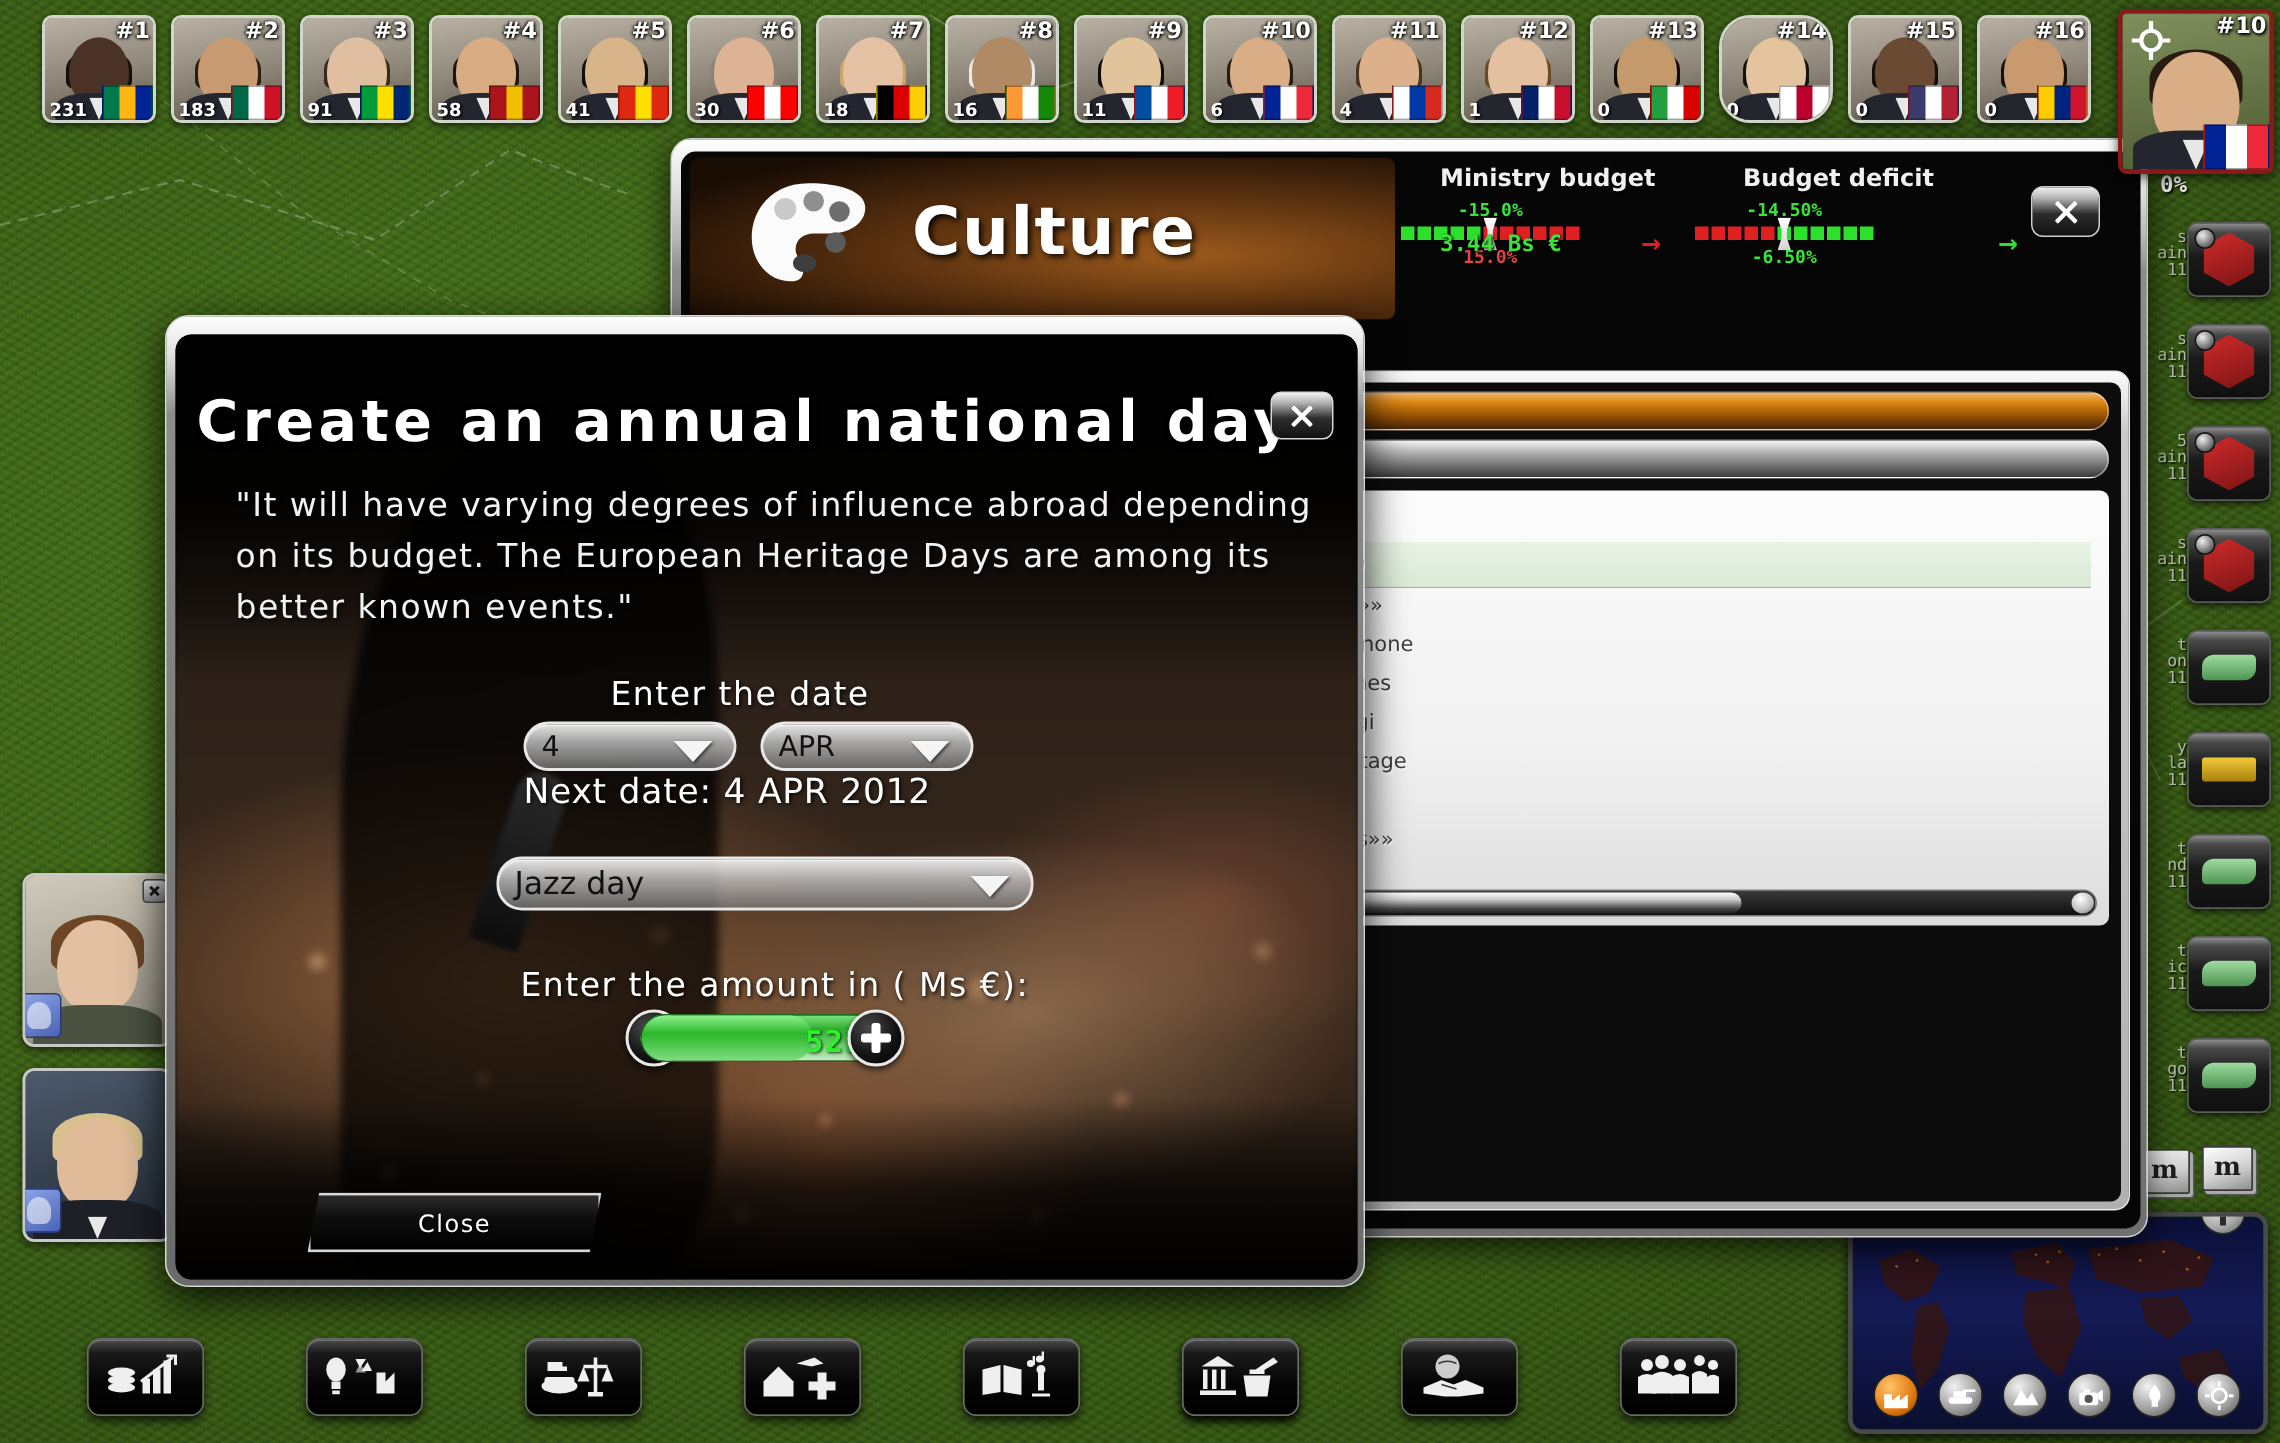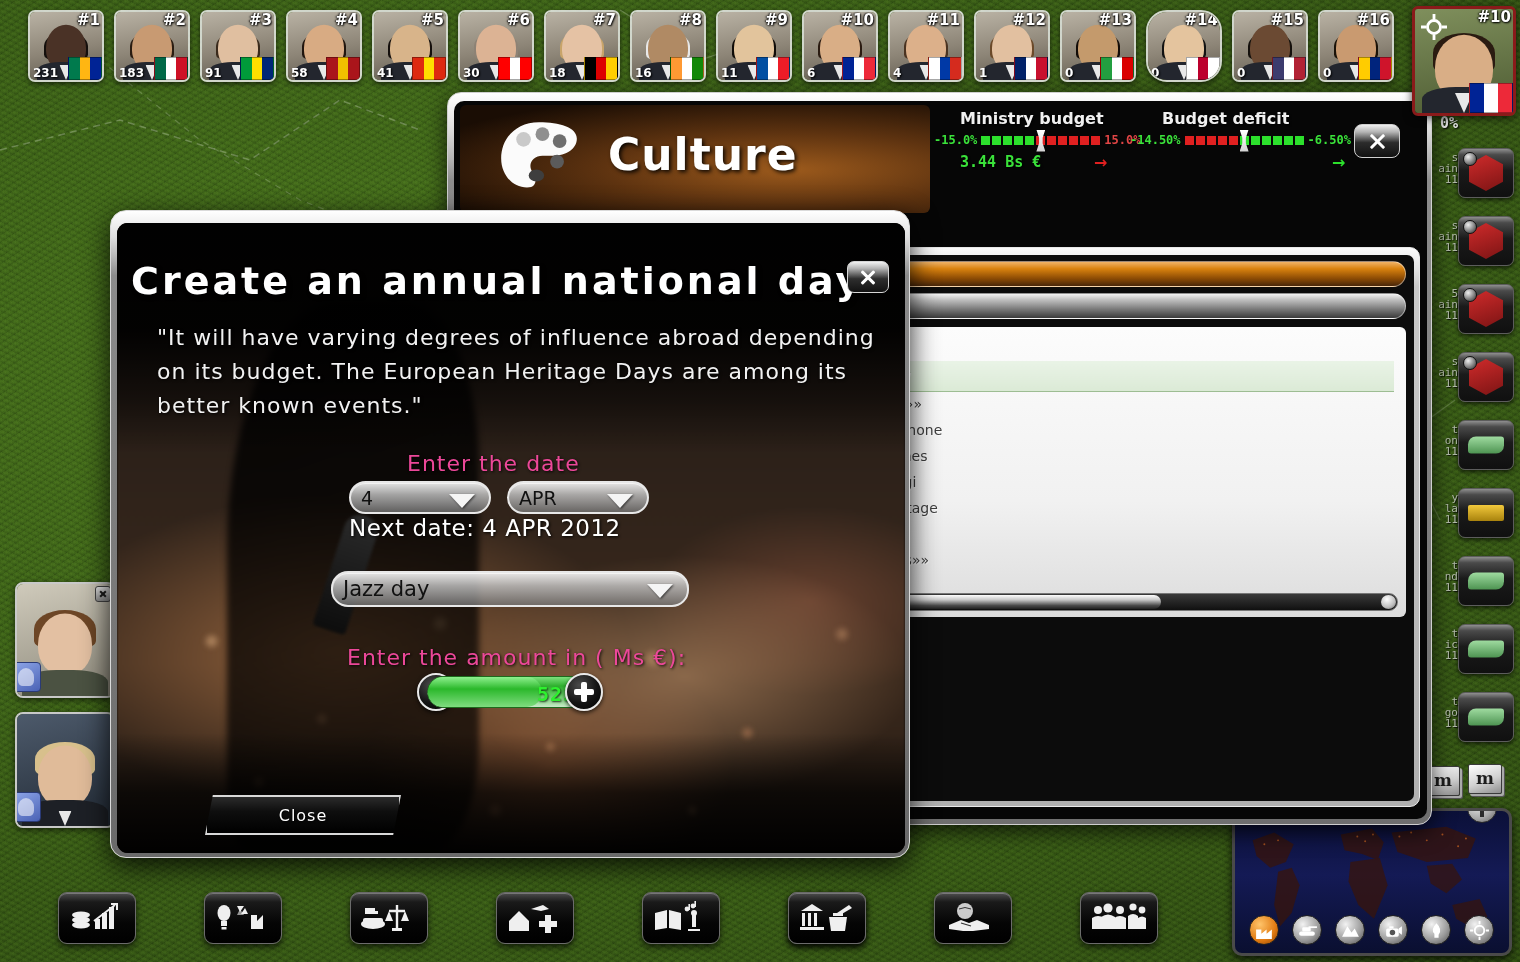--- a/index.html
+++ b/index.html
@@ -300,21 +300,21 @@
   #culture-close::after  { transform: rotate(-45deg); }
 
   
   #budget-zone { position: absolute; left: 480px; top: 8px; width: 420px; height: 66px; }
   .bz-title {
     position: absolute; top: 0;
     font-size: 16px; color: #f0f0f0; font-weight: bold;
     text-shadow: 1px 1px 2px #000;
     font-family: "DejaVu Sans", sans-serif;
   }
-  .bz-row { position: absolute; top: 24px; display: flex; align-items: center; gap: 4px; }
+  .bz-row { position: absolute; top: 24px; display: flex; align-items: center; gap: 4px; flex-direction: column; }
   .bz-lbl { font-size: 12px; font-weight: bold; font-family: "DejaVu Sans Mono", monospace; }
   .bz-seg { display: flex; gap: 2px; position: relative; }
   .bz-seg i { display: block; width: 9px; height: 9px; }
   .bz-marker {
     position: absolute; top: -6px;
     width: 9px; height: 22px;
     background: linear-gradient(180deg,#fff,#d2d2d2);
     clip-path: polygon(0 0, 100% 0, 70% 38%, 70% 62%, 100% 100%, 0 100%, 30% 62%, 30% 38%);
   }
   .bz-val {
@@ -526,21 +526,21 @@
   #modal-desc {
     position: absolute; left: 40px; top: 98px;
     width: 720px;
     font-size: 22px; color: #f2f2f2; line-height: 34px;
     letter-spacing: 1px;
     font-family: "DejaVu Sans", sans-serif;
     text-shadow: 1px 1px 3px rgba(0,0,0,.95);
   }
   .field-label {
     position: absolute;
-    font-size: 22px; color: #ec4899; font-weight: normal;
+    font-size: 22px; color: #ffffff; font-weight: normal;
     letter-spacing: 1px;
     font-family: "DejaVu Sans", sans-serif;
     text-shadow: 1px 1px 3px rgba(0,0,0,.95);
   }
   .dropdown {
     position: absolute; height: 33px;
     border-radius: 17px;
     background: linear-gradient(180deg, rgba(245,245,245,.92) 0%, rgba(190,190,190,.85) 40%, rgba(120,120,120,.78) 100%);
     border: 2px solid #e8e8e8;
     display: flex; align-items: center;

